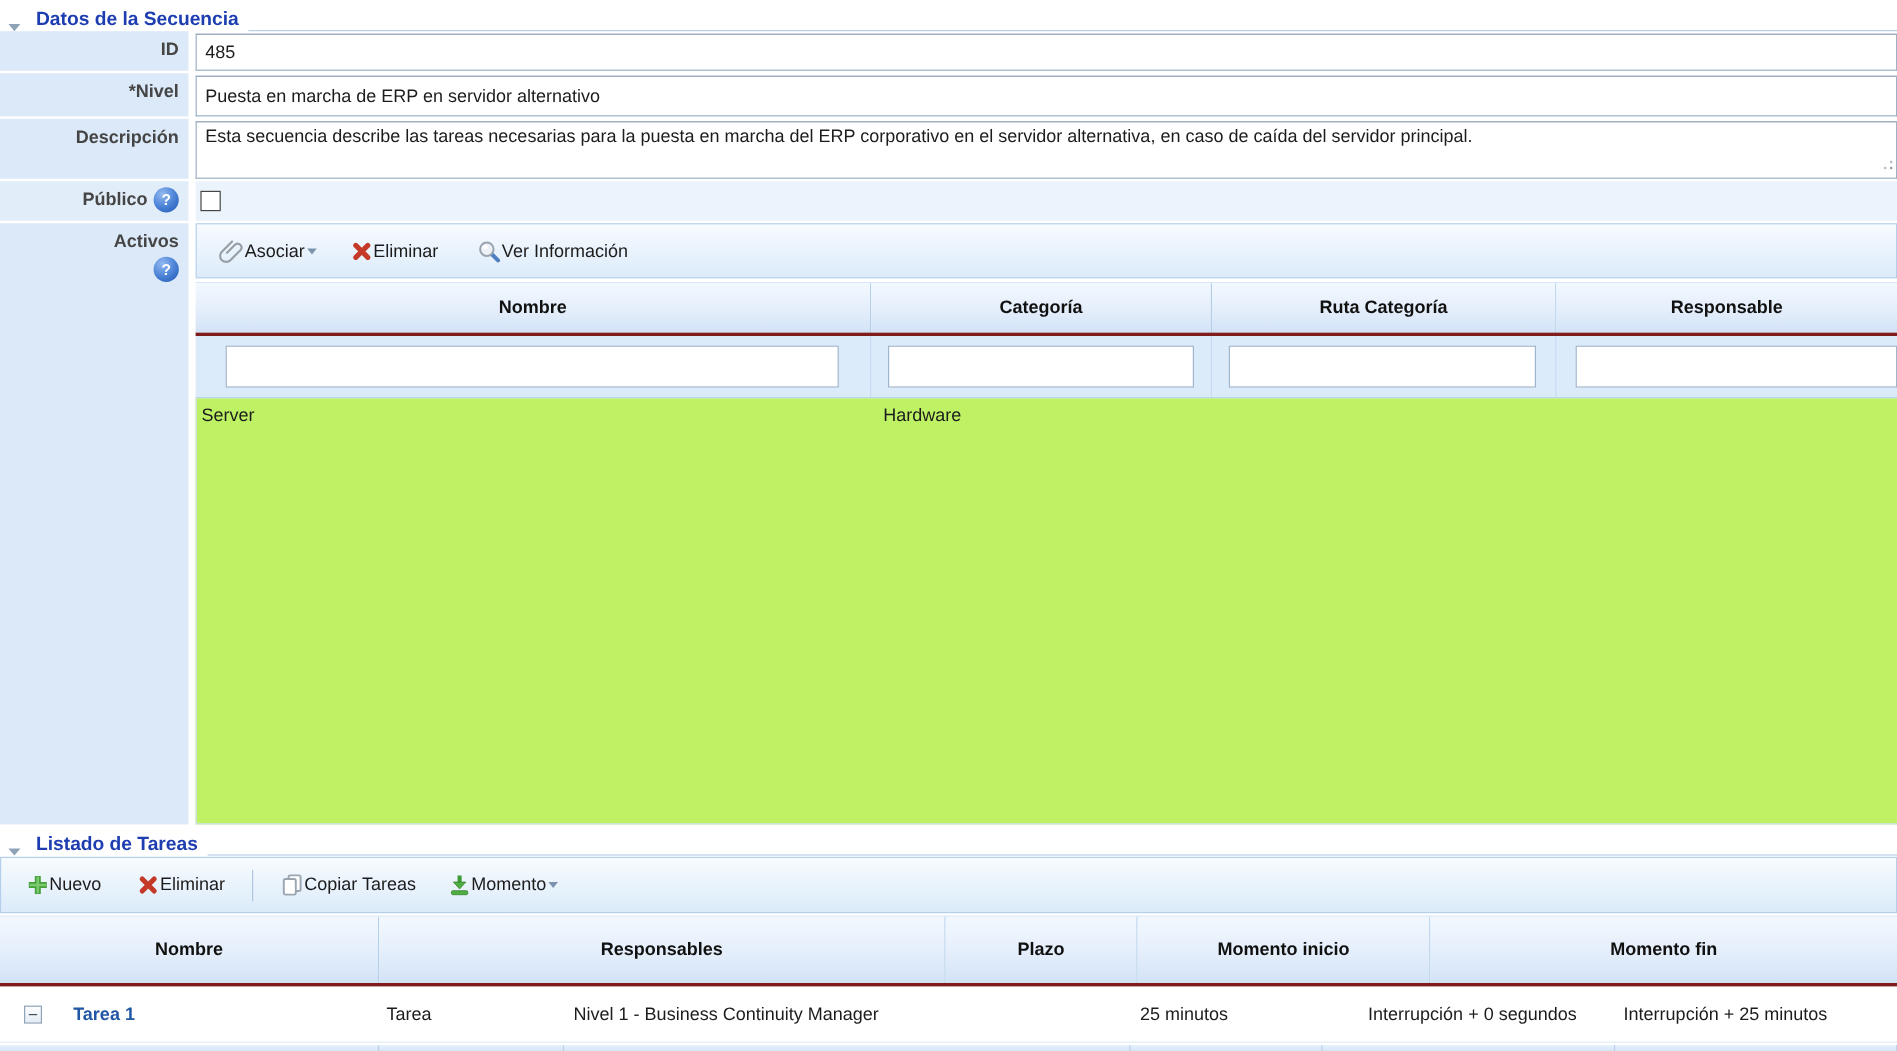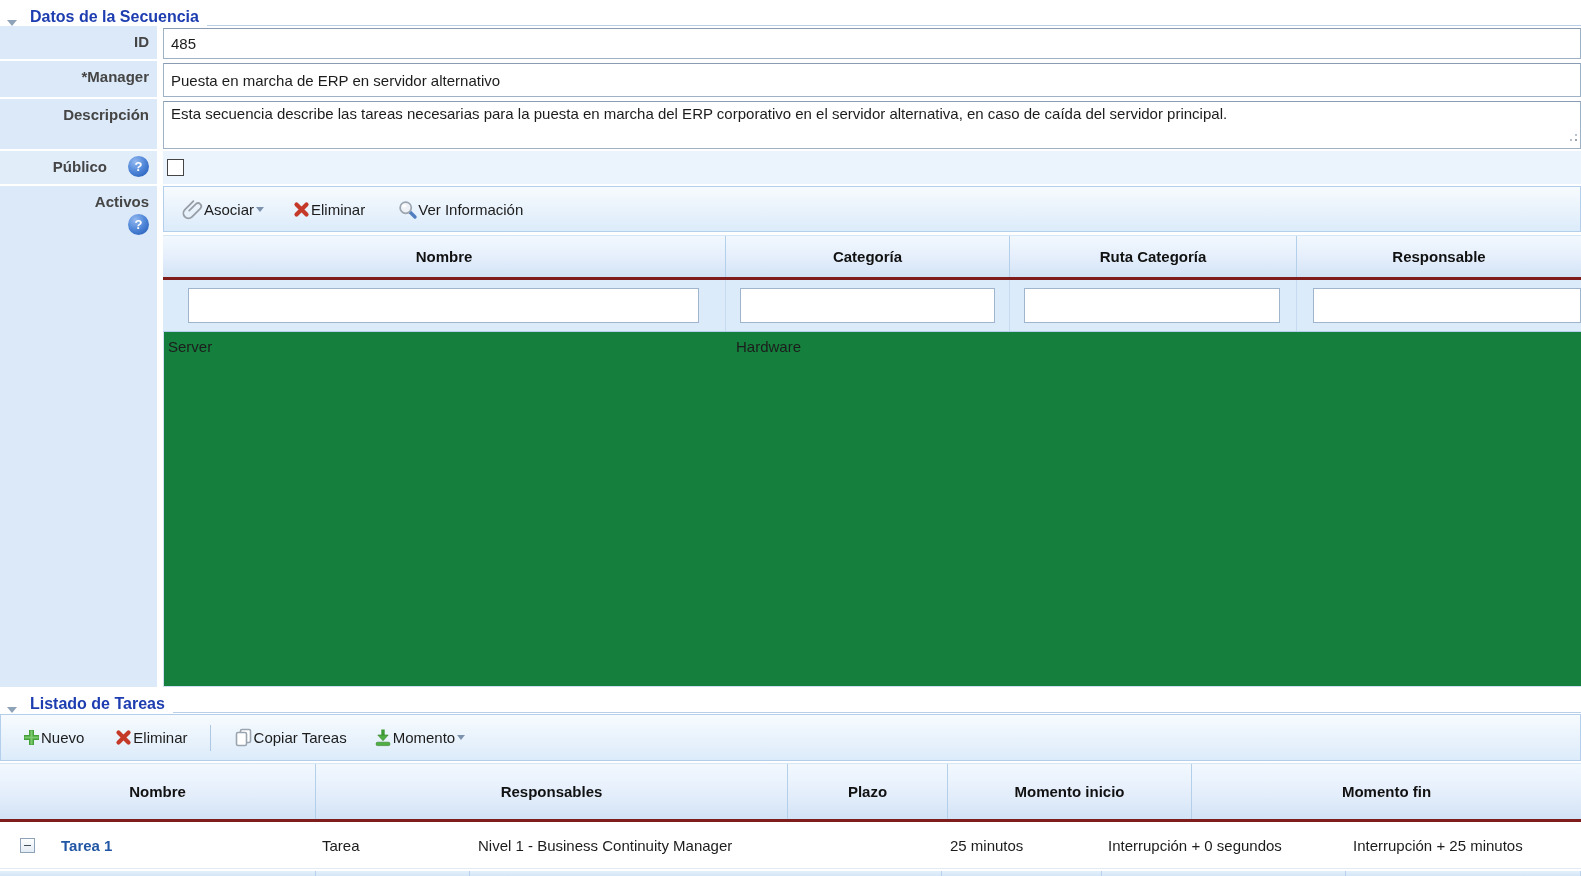--- a/index.html
+++ b/index.html
@@ -10,21 +10,21 @@
   .legend-row { display:flex; align-items:flex-end; height:26px; padding-left:7px; }
   .tri-down { width:0; height:0; border-left:5px solid transparent; border-right:5px solid transparent;
               border-top:6px solid #8fa3b8; margin-right:13px; margin-top:2px; cursor:pointer; }
   .legend-title { font-weight:bold; font-size:16px; color:#1d3db0; white-space:nowrap; }
   .legend-line { flex:1; border-top:1px solid #b9cfe8; margin-left:8px; margin-top:2px; }
 
   
   .form-row { display:flex; margin-bottom:2px; }
   .label-cell { width:157px; background:#dbe9f8; padding:7px 8px 0 0; text-align:right;
                 font-weight:bold; color:#454545; flex:none; }
-  .label-inline { display:flex; justify-content:flex-end; align-items:center; gap:21px; }
+  .label-inline { display:flex; justify-content:flex-end; align-items:center; gap:5px; }
   .field-cell { flex:1; margin-left:6px; min-width:0; }
   .text-input { width:100%; height:31px; margin-top:2px; border:1px solid #9fb1c5; border-top-color:#8a9cb4;
                 padding:0 7px; font-family:inherit; font-size:15px; color:#1c1c1c; background:#fff; outline:none; }
   .desc-wrap { position:relative; height:100%; }
   .text-area { width:100%; height:48px; margin-top:2px; border:1px solid #9fb1c5; border-top-color:#8a9cb4;
                padding:3px 7px; font-family:inherit; font-size:15px; color:#1c1c1c; resize:none; outline:none; }
   .grip { position:absolute; right:4px; bottom:8px; width:2px; height:2px; background:#9aa4ae;
           box-shadow:-5px 0 0 #b9c1ca, 0 -5px 0 #b9c1ca; }
   .checkbox { width:17px; height:17px; border:1px solid #454545; background:#fff; margin:8px 0 0 4px; cursor:pointer; }
 
@@ -45,30 +45,30 @@
 
   
   .grid-hrow { display:flex; border-top:1px solid #d7e7f8; border-bottom:3px solid #7f1d1d; }
   .ghead-cell { display:flex; align-items:center; justify-content:center; font-weight:bold; color:#111;
                 background:linear-gradient(#f2f8fe 0%, #e4eefb 55%, #d2e3f6 100%);
                 border-right:1px solid #b3cfea; cursor:pointer; white-space:nowrap; overflow:hidden; }
   .filter-row { display:flex; background:#dcebfa; border-bottom:1px solid #b3cfec; }
   .filter-cell { border-right:1px solid #c6dbf2; display:flex; align-items:center; }
   .filter-input { width:100%; height:35px; border:1px solid #9fb4cd; background:#fff; outline:none;
                   font-family:inherit; font-size:15px; padding:0 6px; }
-  .grid-body { background:#15803d; }
+  .grid-body { background:#bef264; }
   .gdata-row { display:flex; align-items:center; }
   .gcell { white-space:nowrap; overflow:hidden; }
 
   
   .c0 { width:563px; } .c1 { width:284px; } .c2 { width:287px; } .c3 { flex:1; border-right:none; }
 
   
   .t0 { width:316px; } .t1 { width:154px; } .t2 { width:472px; }
-  .t3 { width:160px; } .t4 { width:244px; } .t5 { flex:1; border-right:none; }
+  .t3 { width:160px; } .t4 { width:244px;text-align:center; } .t5 { flex:1; border-right:none; }
 
   
   .activos-panel { height:501px; display:flex; flex-direction:column; }
   .activos-tbar { height:46px; }
   .activos-hrow { margin-top:3px; height:45px; }
   .activos-filter { height:52px; }
   .activos-body { flex:1; border-left:1px solid #cfdfef; border-bottom:1px solid #cfdfef; }
   .activos-row { height:28px; }
 
   
@@ -96,21 +96,21 @@
   </div>
 
   <div class="form-row" style="height:33px">
     <div class="label-cell">ID</div>
     <div class="field-cell">
       <input class="text-input" value="485" style="">
     </div>
   </div>
 
   <div class="form-row" style="height:36px">
-    <div class="label-cell">*Manager</div>
+    <div class="label-cell">*Nivel</div>
     <div class="field-cell">
       <input class="text-input" style="height: 34px;" value="Puesta en marcha de ERP en servidor alternativo">
     </div>
   </div>
 
   <div class="form-row" style="height:50px">
     <div class="label-cell">Descripción</div>
     <div class="field-cell">
       <div class="desc-wrap">
         <textarea class="text-area" style="">Esta secuencia describe las tareas necesarias para la puesta en marcha del ERP corporativo en el servidor alternativa, en caso de caída del servidor principal.</textarea>

